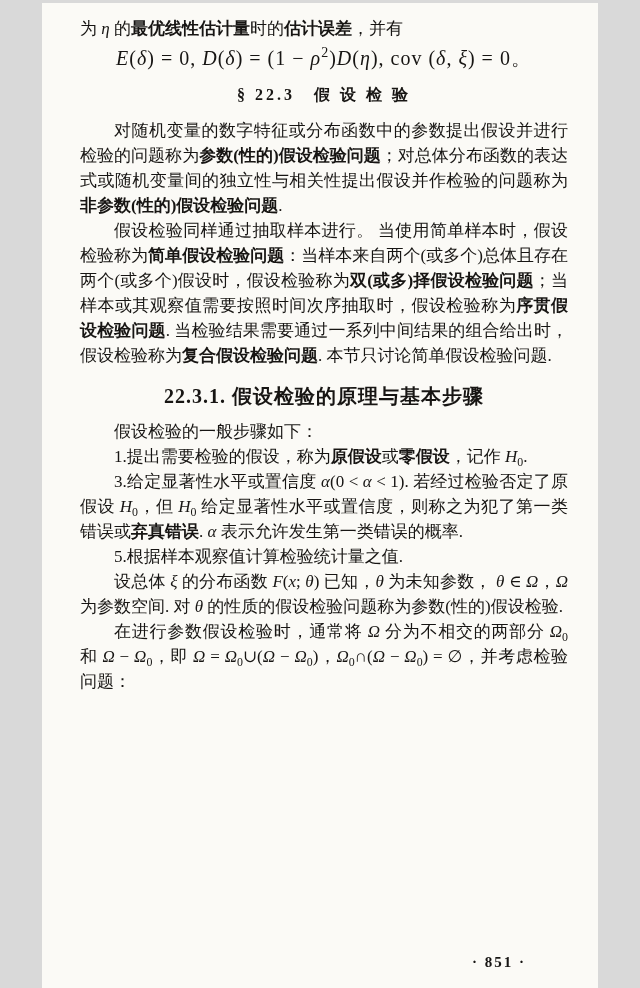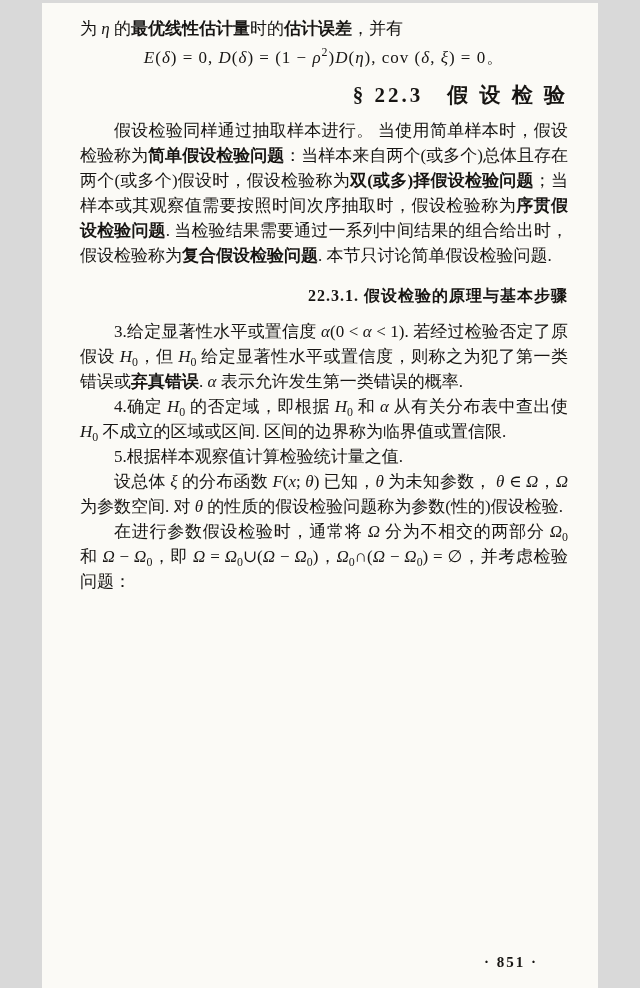--- a/index.html
+++ b/index.html
@@ -15,46 +15,48 @@
   .content{padding:13px 30px 0 38px;}
   .p{
     font-size:17px;line-height:25px;
     text-align:justify;text-indent:2em;margin:0;
   }
   .p.noind{text-indent:0;}
   .b{font-weight:bold;}
   .i{font-style:italic;}
   sup,sub{font-size:70%;line-height:0;}
   .formula{
-    text-align:center;font-size:17px;line-height:26px;
+    text-align:center;font-size:20px;line-height:26px;
     margin:4px 0 6px;letter-spacing:1px;
   }
   .h1{
-    text-align:right;font-size:21px;font-weight:bold;
+    text-align:center;font-size:16px;font-weight:bold;
     line-height:30px;margin:9px 0 8px;letter-spacing:3px;
   }
   .h2{
-    font-size:16px;font-weight:bold;line-height:26px;
-    margin:15px 0 10px;letter-spacing:1px;text-align:right;
+    font-size:20px;font-weight:bold;line-height:26px;
+    margin:15px 0 10px;letter-spacing:1px;text-align:center;
   }
   .pagenum{
-    position:absolute;right:60px;bottom:20px;
+    position:absolute;right:72px;bottom:20px;
     font-size:15px;font-weight:bold;letter-spacing:2px;
   }
 </style>
 </head>
 <body>
 
 <div class="page">
   <div class="content" id="doc">
       <p class="p noind"><span>为 </span><span class="i">η</span><span> 的</span><span class="b">最优线性估计量</span><span>时的</span><span class="b">估计误差</span><span>，并有</span></p>
       <div class="formula"><span class="i">E</span><span>(</span><span class="i">δ</span><span>) = 0,  </span><span class="i">D</span><span>(</span><span class="i">δ</span><span>) = (1 − </span><span class="i">ρ</span><sup>2</sup><span>)</span><span class="i">D</span><span>(</span><span class="i">η</span><span>),  cov (</span><span class="i">δ</span><span>, </span><span class="i">ξ</span><span>) = 0。</span></div>
       <div class="h1"><span>§ 22.3　假 设 检 验</span></div>
+      <p class="p"><span>对随机变量的数字特征或分布函数中的参数提出假设并进行检验的问题称为</span><span class="b">参数(性的)假设检验问题</span><span>；对总体分布函数的表达式或随机变量间的独立性与相关性提出假设并作检验的问题称为</span><span class="b">非参数(性的)假设检验问题</span><span>.</span></p>
       <p class="p"><span>假设检验同样通过抽取样本进行。 当使用简单样本时，假设检验称为</span><span class="b">简单假设检验问题</span><span>：当样本来自两个(或多个)总体且存在两个(或多个)假设时，假设检验称为</span><span class="b">双(或多)择假设检验问题</span><span>；当样本或其观察值需要按照时间次序抽取时，假设检验称为</span><span class="b">序贯假设检验问题</span><span>. 当检验结果需要通过一系列中间结果的组合给出时，假设检验称为</span><span class="b">复合假设检验问题</span><span>. 本节只讨论简单假设检验问题.</span></p>
       <div class="h2"><span>22.3.1. 假设检验的原理与基本步骤</span></div>
+      <p class="p"><span>假设检验的一般步骤如下：</span></p>
+      <p class="p"><span>1.提出需要检验的假设，称为</span><span class="b">原假设</span><span>或</span><span class="b">零假设</span><span>，记作 </span><span class="i">H</span><sub>0</sub><span>.</span></p>
       <p class="p"><span>3.给定显著性水平或置信度 </span><span class="i">α</span><span>(0 &lt; </span><span class="i">α</span><span> &lt; 1). 若经过检验否定了原假设 </span><span class="i">H</span><sub>0</sub><span>，但 </span><span class="i">H</span><sub>0</sub><span> 给定显著性水平或置信度，则称之为犯了第一类错误或</span><span class="b">弃真错误</span><span>. </span><span class="i">α</span><span> 表示允许发生第一类错误的概率.</span></p>
-      <p class="p"><span>4.确定 </span><span class="i">H</span><sub>0</sub><span> 的否定域，即根据 </span><span class="i">H</span><sub>0</sub><span> 和 </span><span class="i">α</span><span> 从有关分布表中查出使 </span><span class="i">H</span><sub>0</sub><span> 不成立的区域或区间. 区间的边界称为临界值或置信限.</span></p>
       <p class="p"><span>5.根据样本观察值计算检验统计量之值.</span></p>
       <p class="p"><span>设总体 </span><span class="i">ξ</span><span> 的分布函数 </span><span class="i">F</span><span>(</span><span class="i">x</span><span>; </span><span class="i">θ</span><span>) 已知，</span><span class="i">θ</span><span> 为未知参数， </span><span class="i">θ</span><span> ∈ </span><span class="i">Ω</span><span>，</span><span class="i">Ω</span><span> 为参数空间. 对 </span><span class="i">θ</span><span> 的性质的假设检验问题称为参数(性的)假设检验.</span></p>
       <p class="p"><span>在进行参数假设检验时，通常将 </span><span class="i">Ω</span><span> 分为不相交的两部分 </span><span class="i">Ω</span><sub>0</sub><span> 和 </span><span class="i">Ω</span><span> − </span><span class="i">Ω</span><sub>0</sub><span>，即 </span><span class="i">Ω</span><span> = </span><span class="i">Ω</span><sub>0</sub><span>∪(</span><span class="i">Ω</span><span> − </span><span class="i">Ω</span><sub>0</sub><span>)，</span><span class="i">Ω</span><sub>0</sub><span>∩(</span><span class="i">Ω</span><span> − </span><span class="i">Ω</span><sub>0</sub><span>) = ∅，并考虑检验问题：</span></p>
     </div>
   <div class="pagenum">· 851 ·</div>
 </div>
 
 </body></html>

